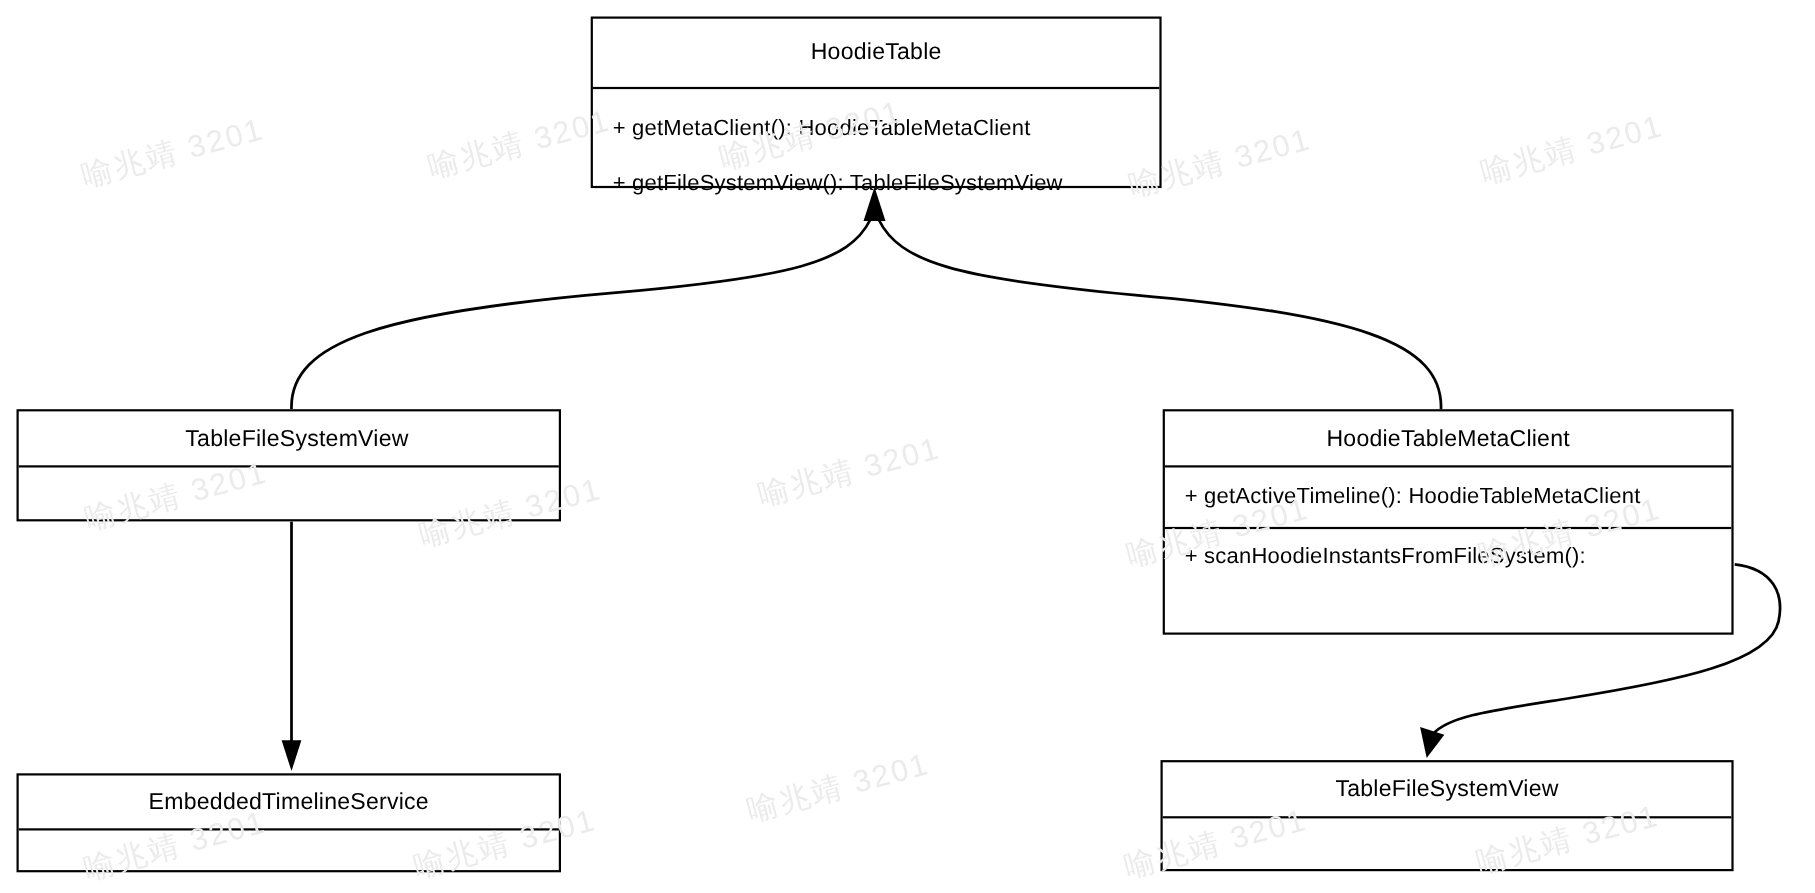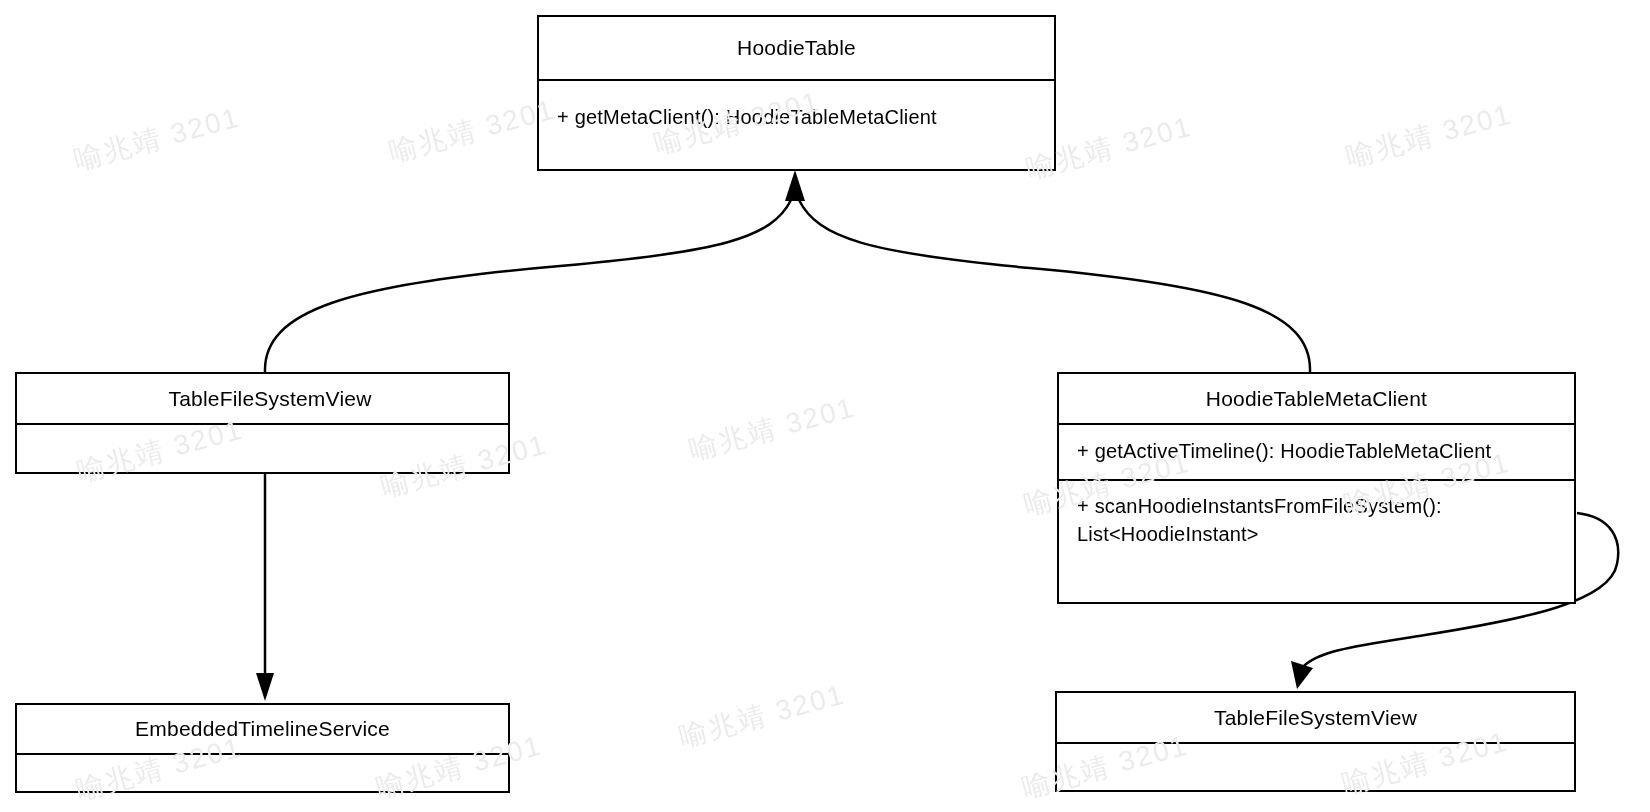--- a/index.html
+++ b/index.html
@@ -50,21 +50,21 @@
   #box-hoodie-table { left:537px; top:15px; width:519px; height:156px; }
   #box-hoodie-table .class-title { height:64px; }
   #box-hoodie-table .class-section { padding-top:11px; }
   #box-hoodie-table .member-line { height:50px; line-height:50px; }
 
   
   #box-table-file-system-view { left:15px; top:372px; width:495px; height:102px; }
   #box-table-file-system-view .class-title { height:51px;padding-left:15px; }
 
   
-  #box-hoodie-table-meta-client { left:1057px; top:372px; width:519px; height:232px; }
+  #box-hoodie-table-meta-client { left:1057px; top:372px; width:519px; height:205px; }
   #box-hoodie-table-meta-client .class-title { height:51px; }
   #box-hoodie-table-meta-client .sec-1 { flex:0 0 auto; height:54px; }
   #box-hoodie-table-meta-client .sec-1 .member-line { height:52px; line-height:52px; }
   #box-hoodie-table-meta-client .sec-2 { flex:1 1 auto; padding-top:11px; }
   #box-hoodie-table-meta-client .sec-2 .member-line { height:28px; line-height:28px; }
 
   
   #box-embedded-timeline-service { left:15px; top:703px; width:495px; height:90px;gap:32px; }
   #box-embedded-timeline-service .class-title { height:50px; }
 
@@ -104,36 +104,36 @@
     <polygon points="265,701 256,673 274,673" fill="#000"></polygon>
 
     <path d="M 1577 513 C 1612 517 1622 540 1617 564 C 1610 602 1525 619 1425 635 C 1355 646 1316 651 1302 668" fill="none" stroke="#000" stroke-width="2.5"></path>
     <polygon points="1297,689 1291,661 1313,668" fill="#000"></polygon>
   </svg>
 
   <div class="class-box" id="box-hoodie-table">
     <div class="class-title">HoodieTable</div>
     <div class="class-section">
       <div class="member-line">+ getMetaClient(): HoodieTableMetaClient</div>
+      <div class="member-line">+ getFileSystemView(): TableFileSystemView</div>
     </div>
   </div>
 
   <div class="class-box" id="box-table-file-system-view">
     <div class="class-title">TableFileSystemView</div>
     <div class="class-section"></div>
   </div>
 
   <div class="class-box" id="box-hoodie-table-meta-client">
     <div class="class-title">HoodieTableMetaClient</div>
     <div class="class-section sec-1">
       <div class="member-line">+ getActiveTimeline(): HoodieTableMetaClient</div>
     </div>
     <div class="class-section sec-2">
       <div class="member-line">+ scanHoodieInstantsFromFileSystem():</div>
-      <div class="member-line">List&lt;HoodieInstant&gt;</div>
     </div>
   </div>
 
   <div class="class-box" id="box-embedded-timeline-service">
     <div class="class-title">EmbeddedTimelineService</div>
     <div class="class-section"></div>
   </div>
 
   <div class="class-box" id="box-hoodie-active-timeline">
     <div class="class-title">TableFileSystemView</div>

